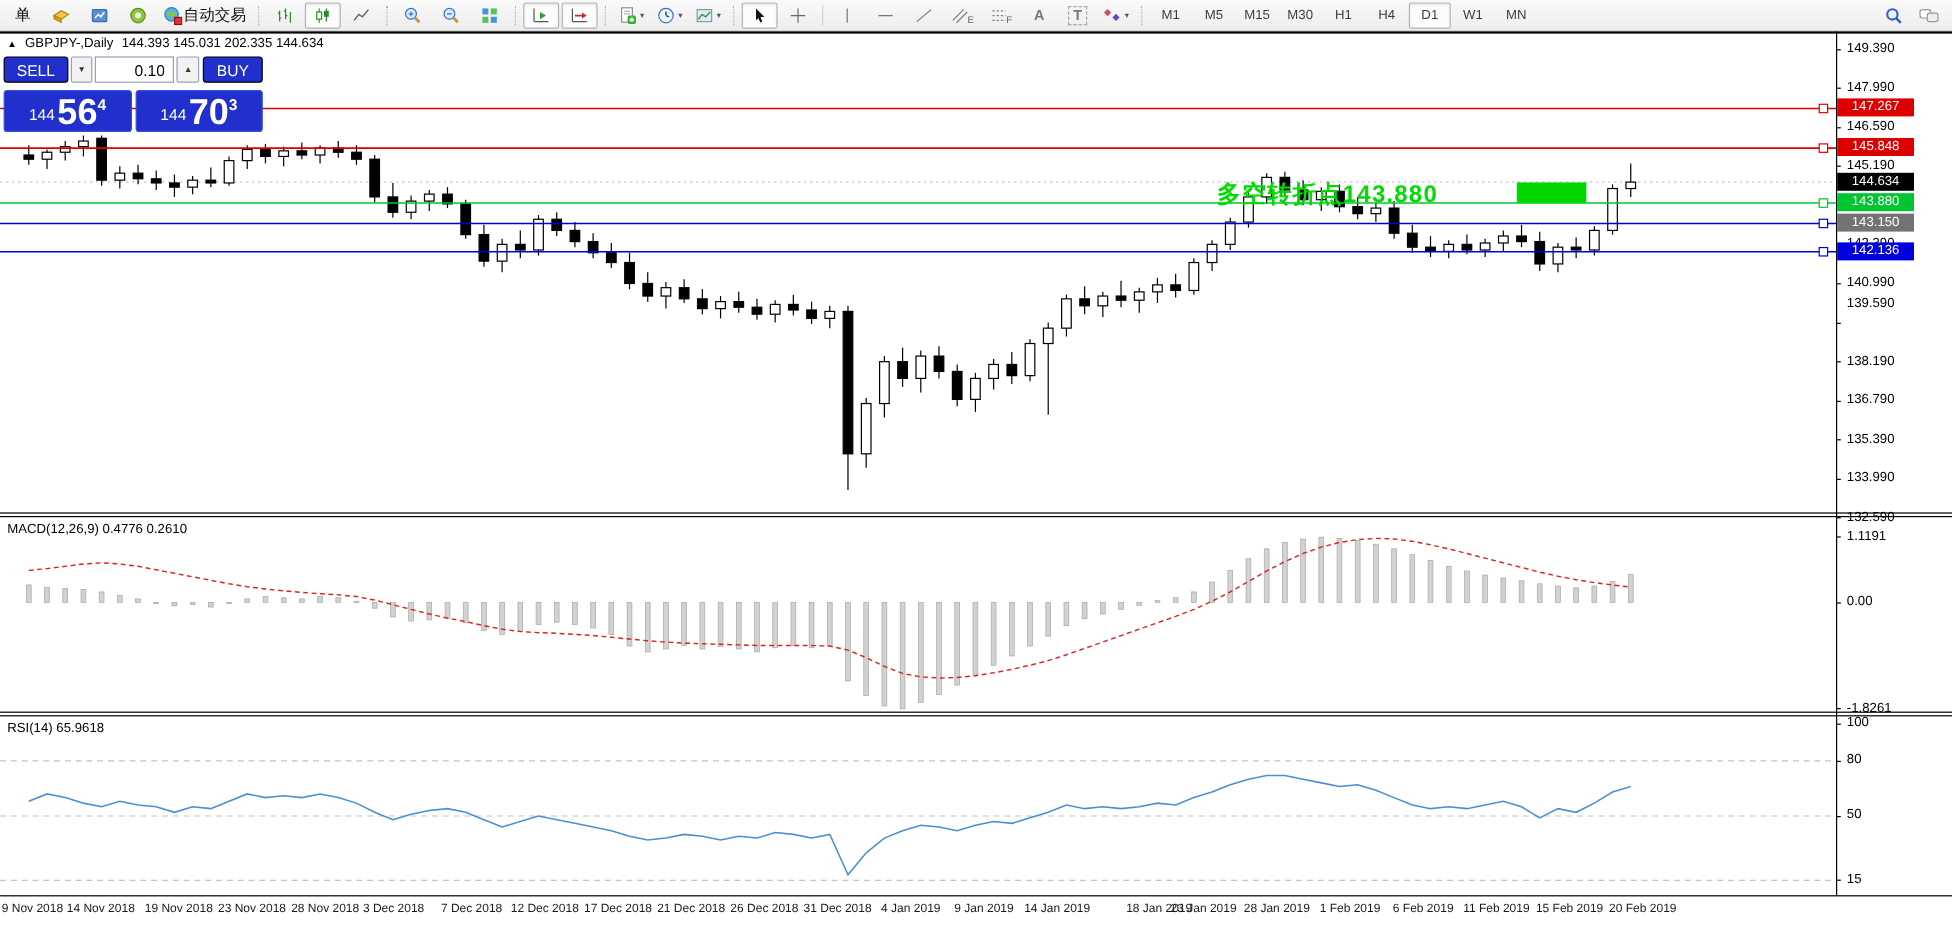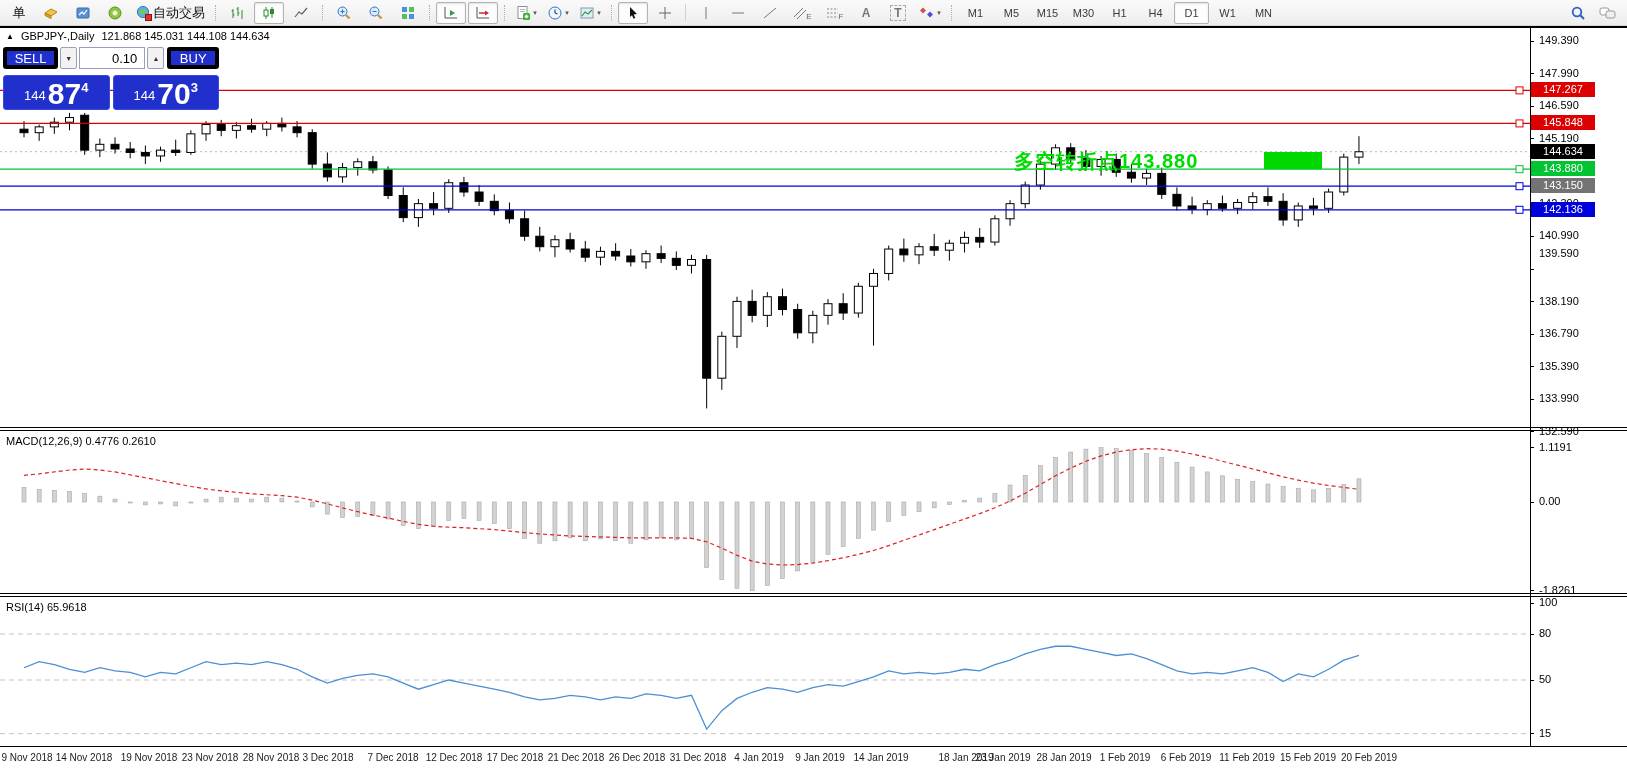--- a/index.html
+++ b/index.html
@@ -25,21 +25,21 @@
   .vaxis{position:absolute;left:1530px;top:26px;height:720px;width:1px;background:#000;z-index:8}
   
   .title{position:absolute;left:6px;top:30px;font-size:11px;z-index:12;display:flex;gap:7px;align-items:center;white-space:nowrap}
   .collapse{font-size:8px;color:#000}
   .indlbl{position:absolute;left:6px;font-size:11px;z-index:12;white-space:nowrap}
   .ann{position:absolute;left:1014px;top:148px;font-size:20px;font-weight:bold;z-index:11;white-space:nowrap;letter-spacing:1px}
   
   .panel{position:absolute;left:3px;top:47px;width:216px;z-index:20}
   .prow1{display:flex;height:22px;gap:2px}
   .pbtn{background:#2130cc;color:#fff;border-radius:3px;display:flex;align-items:center;justify-content:center;
-        font-size:13px;border:4px solid #000000}
+        font-size:13px;border:1px solid #000000}
   .sellbtn{width:53px}.buybtn{width:49px;margin-left:1px}
   .spin{width:17px;background:#f2f2f2;border:1px solid #9aa0b8;border-radius:2px;display:flex;align-items:center;
         justify-content:center;font-size:7px;color:#333}
   .vol{width:66px;height:22px;border:1px solid #9aa0b8;text-align:right;font-size:13px;padding:0 7px;box-sizing:border-box;
        font-family:"Liberation Sans",sans-serif;background:#fff}
   .prow2{display:flex;gap:3px;margin-top:6px;height:35px}
   .pprice{flex:1;background:#2130cc;border:1px solid #3a49e0;border-radius:3px;color:#fff;display:flex;
           align-items:flex-end;justify-content:center;padding-bottom:2px}
   .pfx{font-size:13px;margin:0 2px 4px 0}
   .bignum{font-size:30px;font-weight:bold;line-height:27px}
@@ -563,35 +563,35 @@
   <div class="hblack" style="top:427px"></div>
   <div class="hblack" style="top:430px"></div>
   <div class="hblack" style="top:593px"></div>
   <div class="hblack" style="top:596px"></div>
   <div class="hblack" style="top:746px"></div>
   <div class="vaxis"></div>
 
   <div class="title">
     <span class="collapse">▲</span>
     <span>GBPJPY-,Daily</span>
-    <span>121.868 145.031 144.108 144.634</span>
+    <span>144.393 145.031 202.335 144.634</span>
   </div>
 
   <div class="panel">
     <div class="prow1">
       <div class="pbtn sellbtn">SELL</div>
       <div class="spin">▼</div>
       <input class="vol" readonly="" value="0.10" style="">
       <div class="spin">▲</div>
       <div class="pbtn buybtn">BUY</div>
     </div>
     <div class="prow2">
       <div class="pprice">
         <span class="pfx">144</span>
-        <span class="bignum">87</span>
+        <span class="bignum">56</span>
         <span class="supnum">4</span>
       </div>
       <div class="pprice">
         <span class="pfx">144</span>
         <span class="bignum">70</span>
         <span class="supnum">3</span>
       </div>
     </div>
   </div>
 

